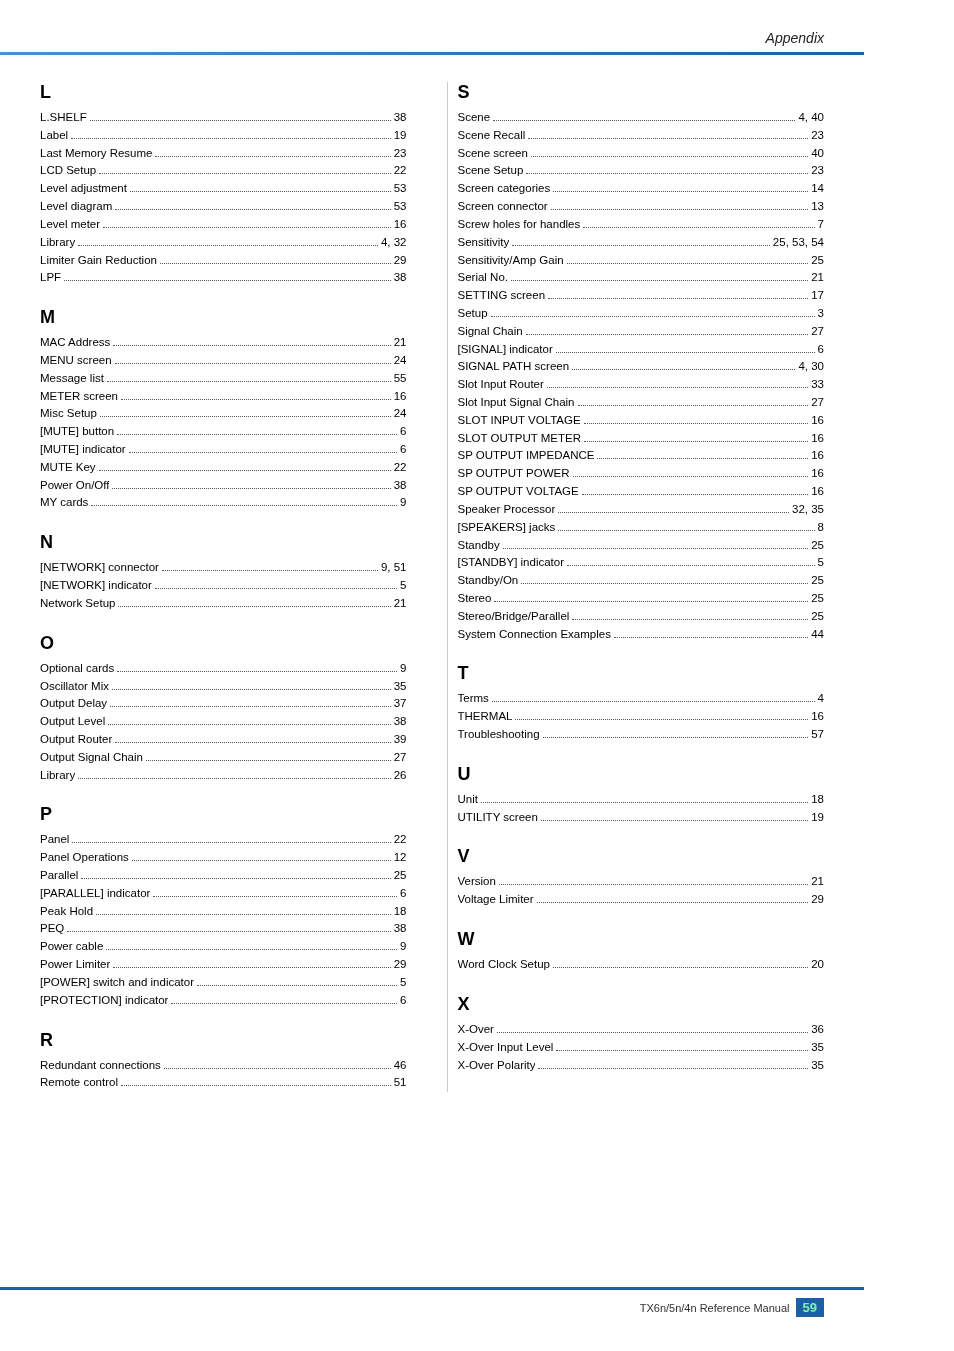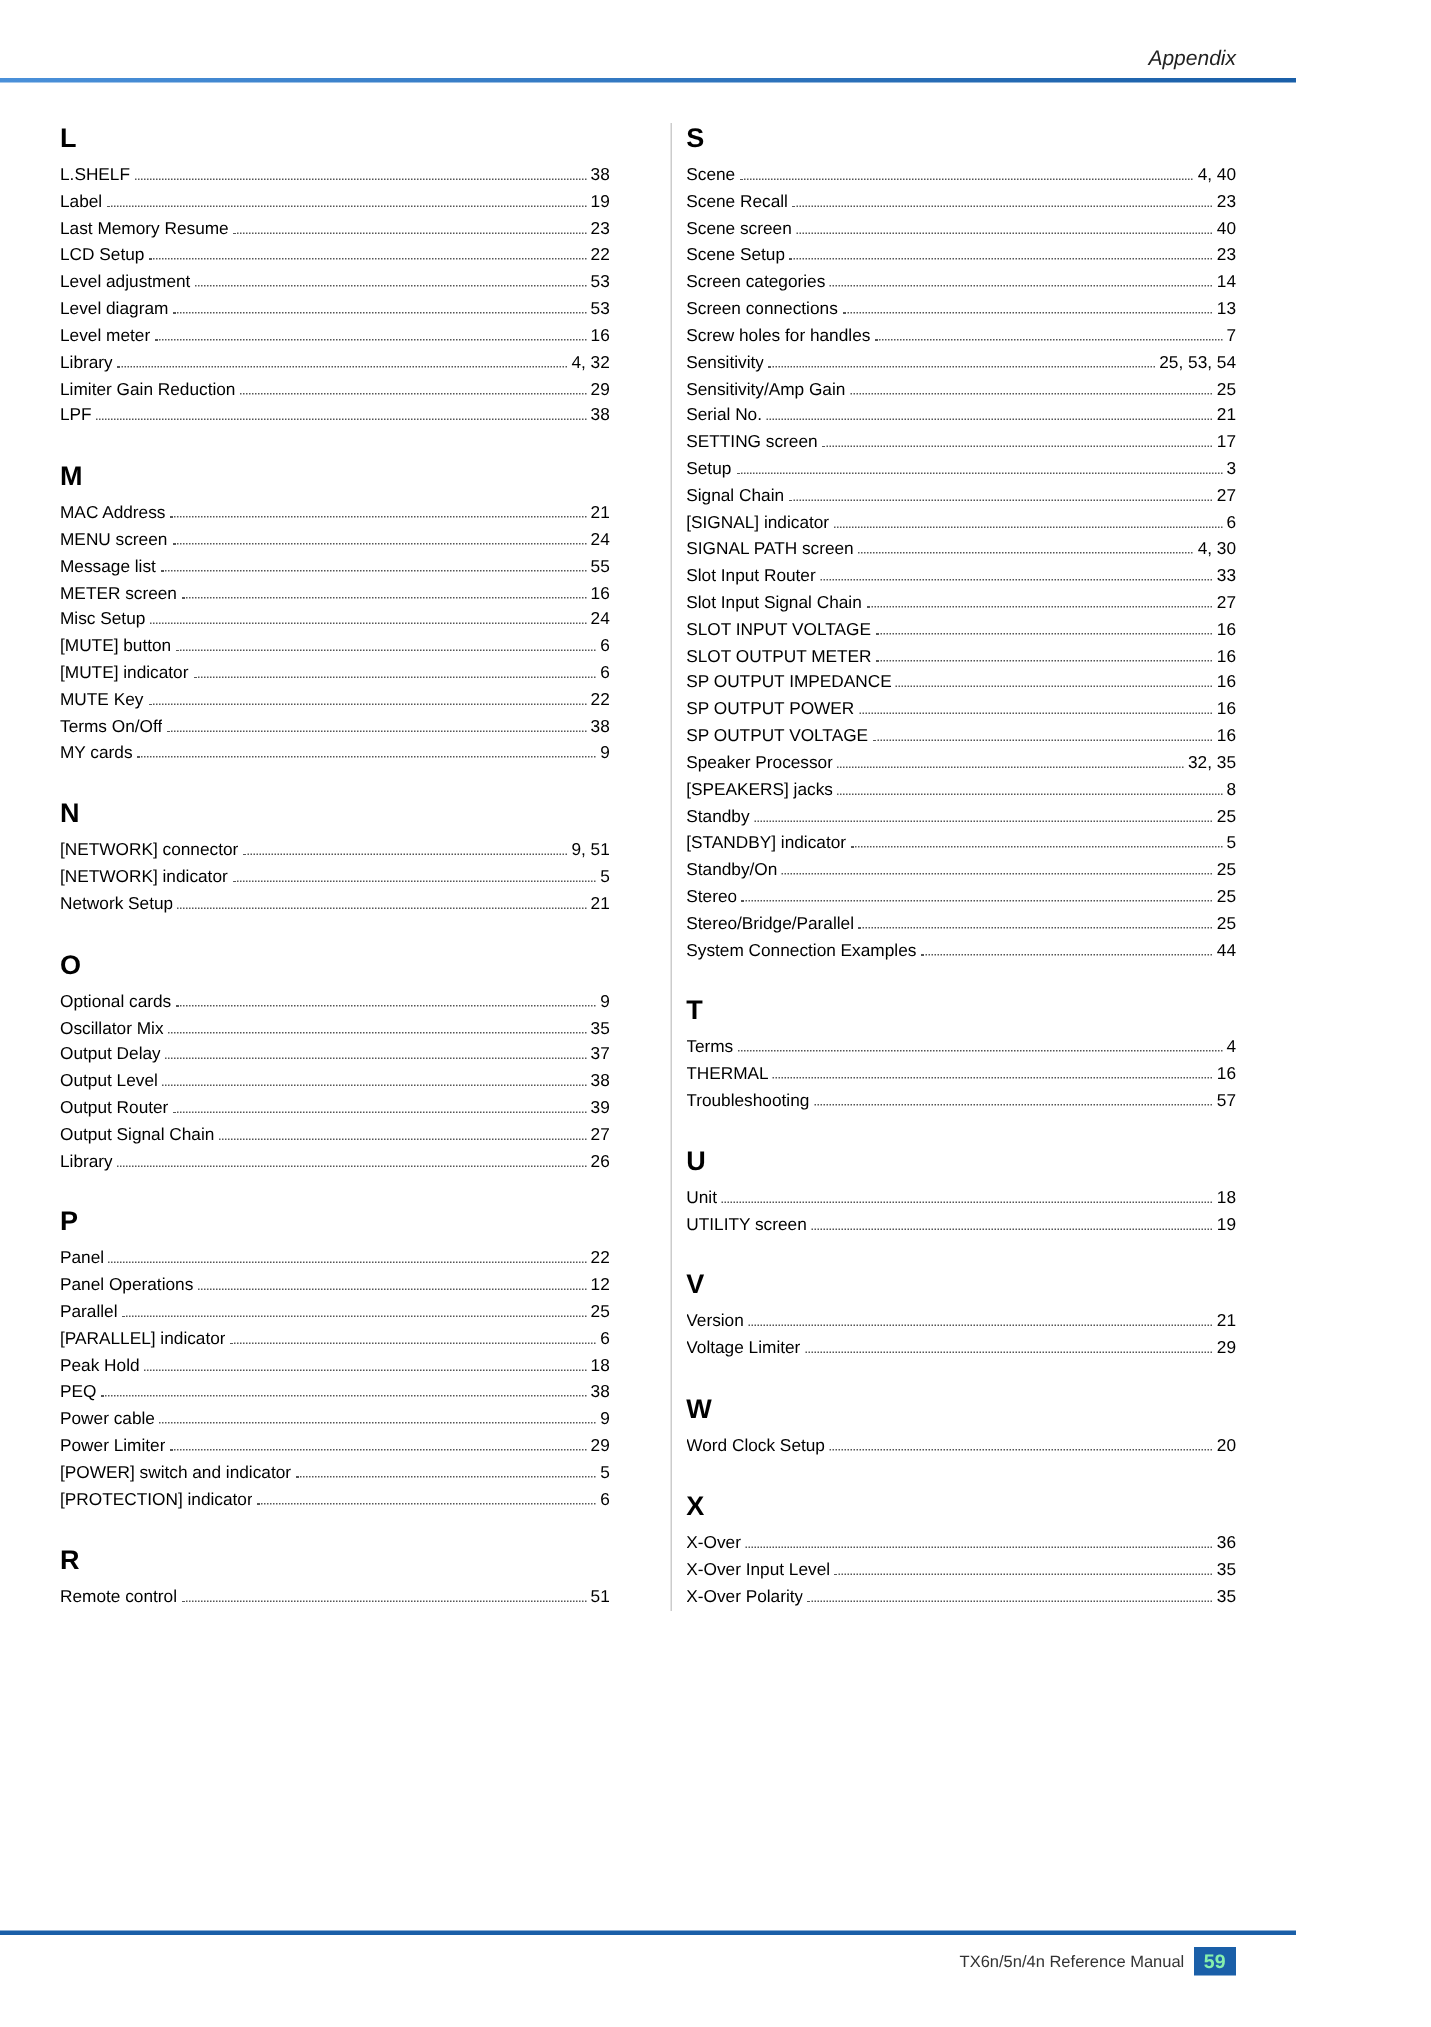--- a/index.html
+++ b/index.html
@@ -213,21 +213,21 @@
           <span class="entry-label">[MUTE] indicator</span>
           <span class="entry-dots"></span>
           <span class="entry-page">6</span>
         </div>
         <div class="index-entry">
           <span class="entry-label">MUTE Key</span>
           <span class="entry-dots"></span>
           <span class="entry-page">22</span>
         </div>
         <div class="index-entry">
-          <span class="entry-label">Terms On/Off</span>
+          <span class="entry-label">Power On/Off</span>
           <span class="entry-dots"></span>
           <span class="entry-page">38</span>
         </div>
         <div class="index-entry">
           <span class="entry-label">MY cards</span>
           <span class="entry-dots"></span>
           <span class="entry-page">9</span>
         </div>
         <div class="section-letter">N</div>
         <div class="index-entry">
@@ -326,20 +326,25 @@
           <span class="entry-label">[POWER] switch and indicator</span>
           <span class="entry-dots"></span>
           <span class="entry-page">5</span>
         </div>
         <div class="index-entry">
           <span class="entry-label">[PROTECTION] indicator</span>
           <span class="entry-dots"></span>
           <span class="entry-page">6</span>
         </div>
         <div class="section-letter">R</div>
+        <div class="index-entry">
+          <span class="entry-label">Redundant connections</span>
+          <span class="entry-dots"></span>
+          <span class="entry-page">46</span>
+        </div>
         <div class="index-entry">
           <span class="entry-label">Remote control</span>
           <span class="entry-dots"></span>
           <span class="entry-page">51</span>
         </div>
       </div>
 
     <div class="col-right" id="right-col">
         <div class="section-letter">S</div>
         <div class="index-entry">
@@ -361,21 +366,21 @@
           <span class="entry-label">Scene Setup</span>
           <span class="entry-dots"></span>
           <span class="entry-page">23</span>
         </div>
         <div class="index-entry">
           <span class="entry-label">Screen categories</span>
           <span class="entry-dots"></span>
           <span class="entry-page">14</span>
         </div>
         <div class="index-entry">
-          <span class="entry-label">Screen connections</span>
+          <span class="entry-label">Screen connector</span>
           <span class="entry-dots"></span>
           <span class="entry-page">13</span>
         </div>
         <div class="index-entry">
           <span class="entry-label">Screw holes for handles</span>
           <span class="entry-dots"></span>
           <span class="entry-page">7</span>
         </div>
         <div class="index-entry">
           <span class="entry-label">Sensitivity</span>

